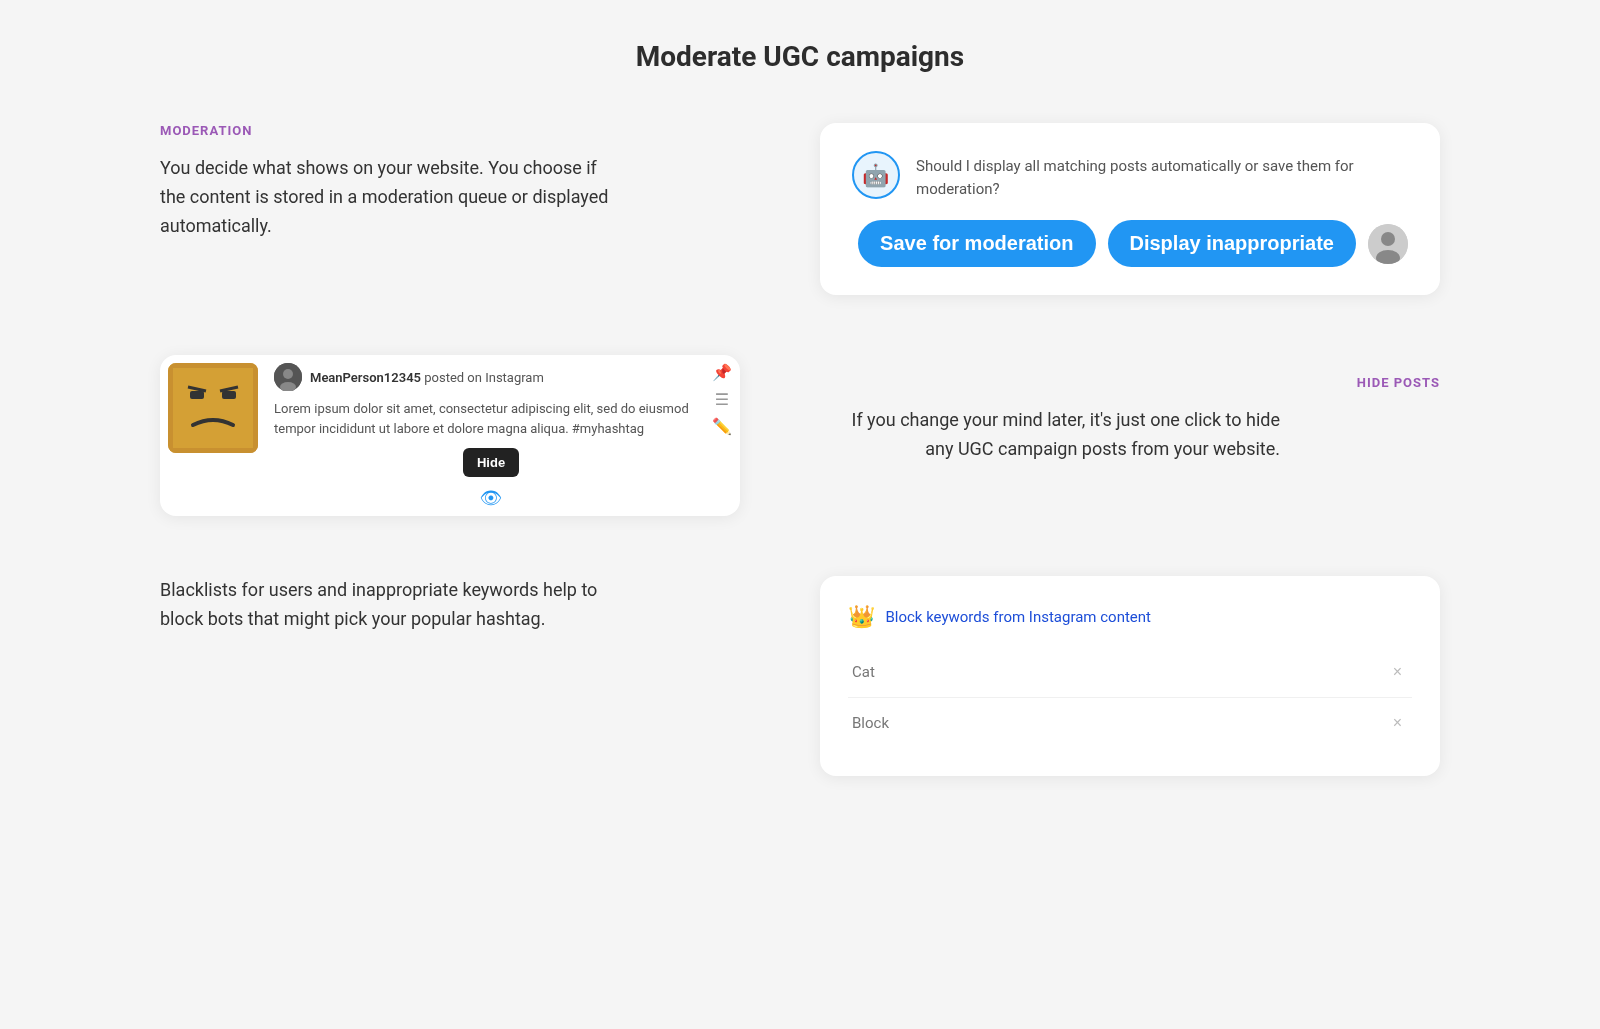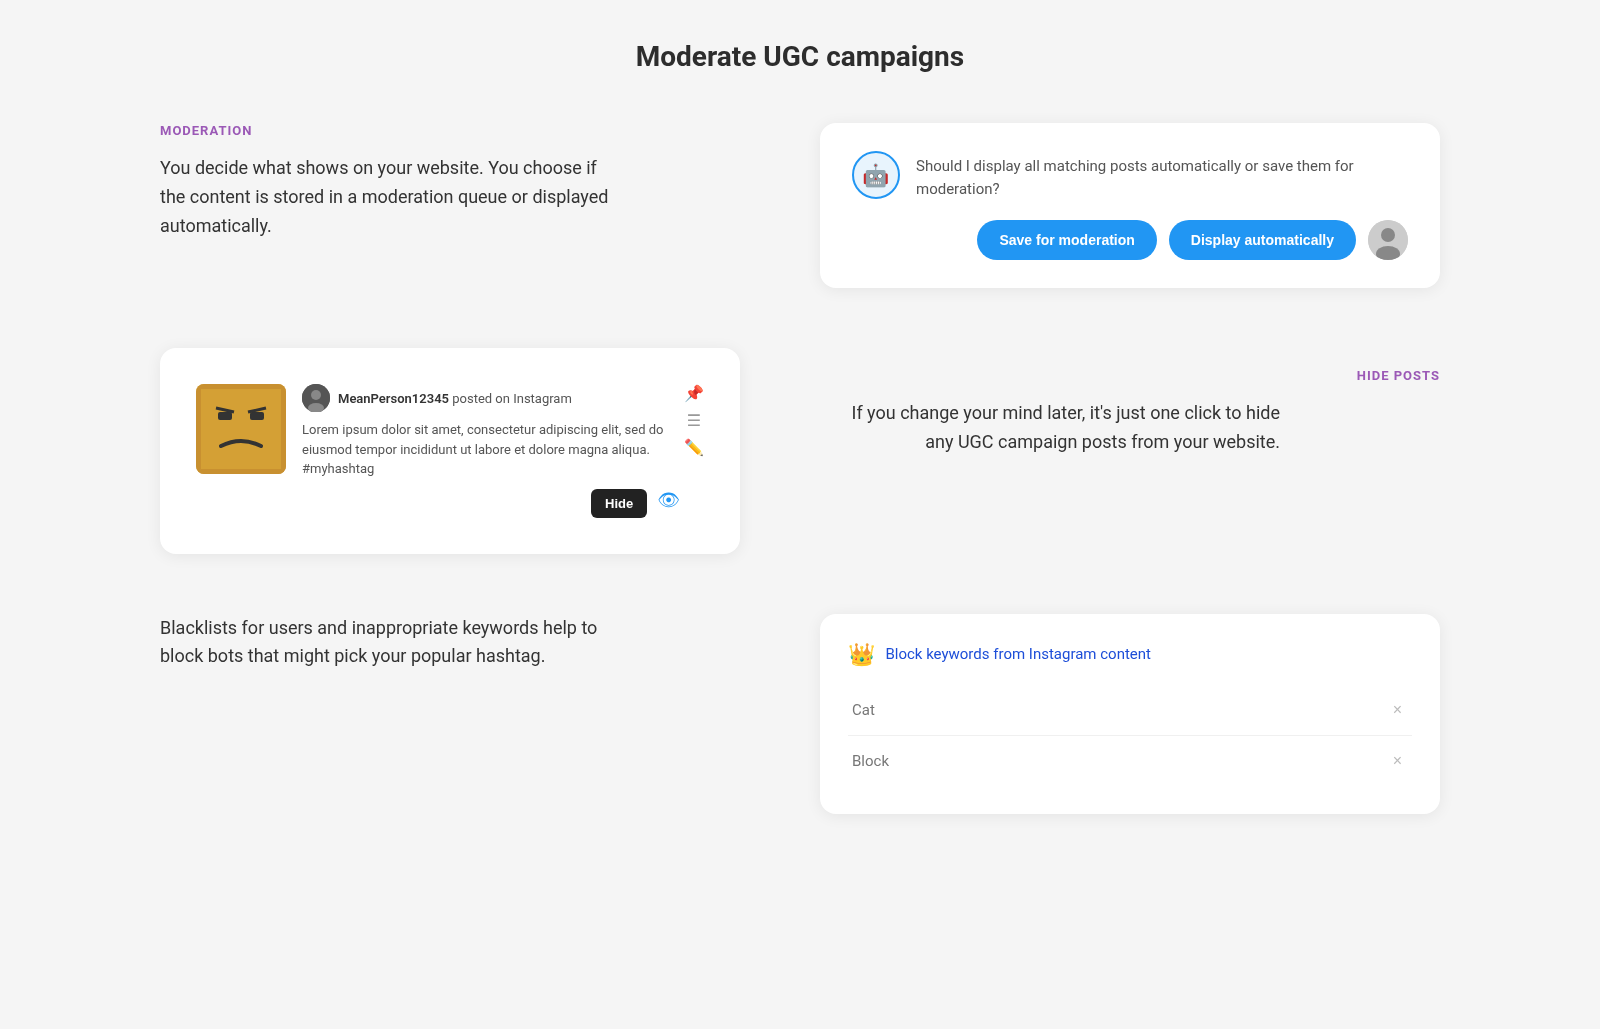--- a/index.html
+++ b/index.html
@@ -93,21 +93,21 @@
       gap: 12px;
       padding-left: 0;
       justify-content: flex-end;
     }
     .btn-primary {
       background: #2196F3;
       color: #fff;
       border: none;
       border-radius: 30px;
       padding: 12px 22px;
-      font-size: 14px;
+      font-size: 20px;
       font-weight: 600;
       cursor: pointer;
       white-space: nowrap;
     }
     .user-avatar {
       width: 40px;
       height: 40px;
       border-radius: 50%;
       background: #ccc;
       overflow: hidden;
@@ -116,21 +116,21 @@
       justify-content: center;
       font-size: 18px;
       flex-shrink: 0;
     }
 
     
     .post-card {
       display: flex;
       gap: 16px;
       align-items: flex-start;
-      padding: 36px;
+      padding: 8px;
       max-width: 580px;
     }
     .post-image {
       width: 90px;
       height: 90px;
       border-radius: 8px;
       background: linear-gradient(135deg, #e8b84b, #c9892a);
       flex-shrink: 0;
       position: relative;
       overflow: hidden;
@@ -164,22 +164,24 @@
       color: #333;
     }
     .post-text {
       font-size: 13px;
       color: #555;
       line-height: 1.5;
       margin-bottom: 10px;
     }
     .post-actions-row {
       display: flex;
+      align-items: center;
       gap: 10px;
       justify-content: flex-end;
+      flex-direction: column;
     }
     .post-content-wrapper {
       position: relative;
       flex: 1;
     }
     .btn-hide {
       background: #222;
       color: #fff;
       border: none;
       border-radius: 6px;
@@ -286,21 +288,21 @@
     <div class="section-right">
       <div class="card moderation-card">
         <div class="moderation-card-top">
           <div class="bot-icon">
             <span>🤖</span>
           </div>
           <p class="moderation-question">Should I display all matching posts automatically or save them for moderation?</p>
         </div>
         <div class="moderation-card-buttons">
           <button class="btn-primary">Save for moderation</button>
-          <button class="btn-primary">Display automatically</button>
+          <button class="btn-primary">Display inappropriate</button>
           <div class="user-avatar">
             <svg width="40" height="40" viewBox="0 0 40 40" fill="none">
               <circle cx="20" cy="20" r="20" fill="#ccc"></circle>
               <circle cx="20" cy="15" r="7" fill="#888"></circle>
               <ellipse cx="20" cy="34" rx="12" ry="8" fill="#888"></ellipse>
             </svg>
           </div>
         </div>
       </div>
     </div>

